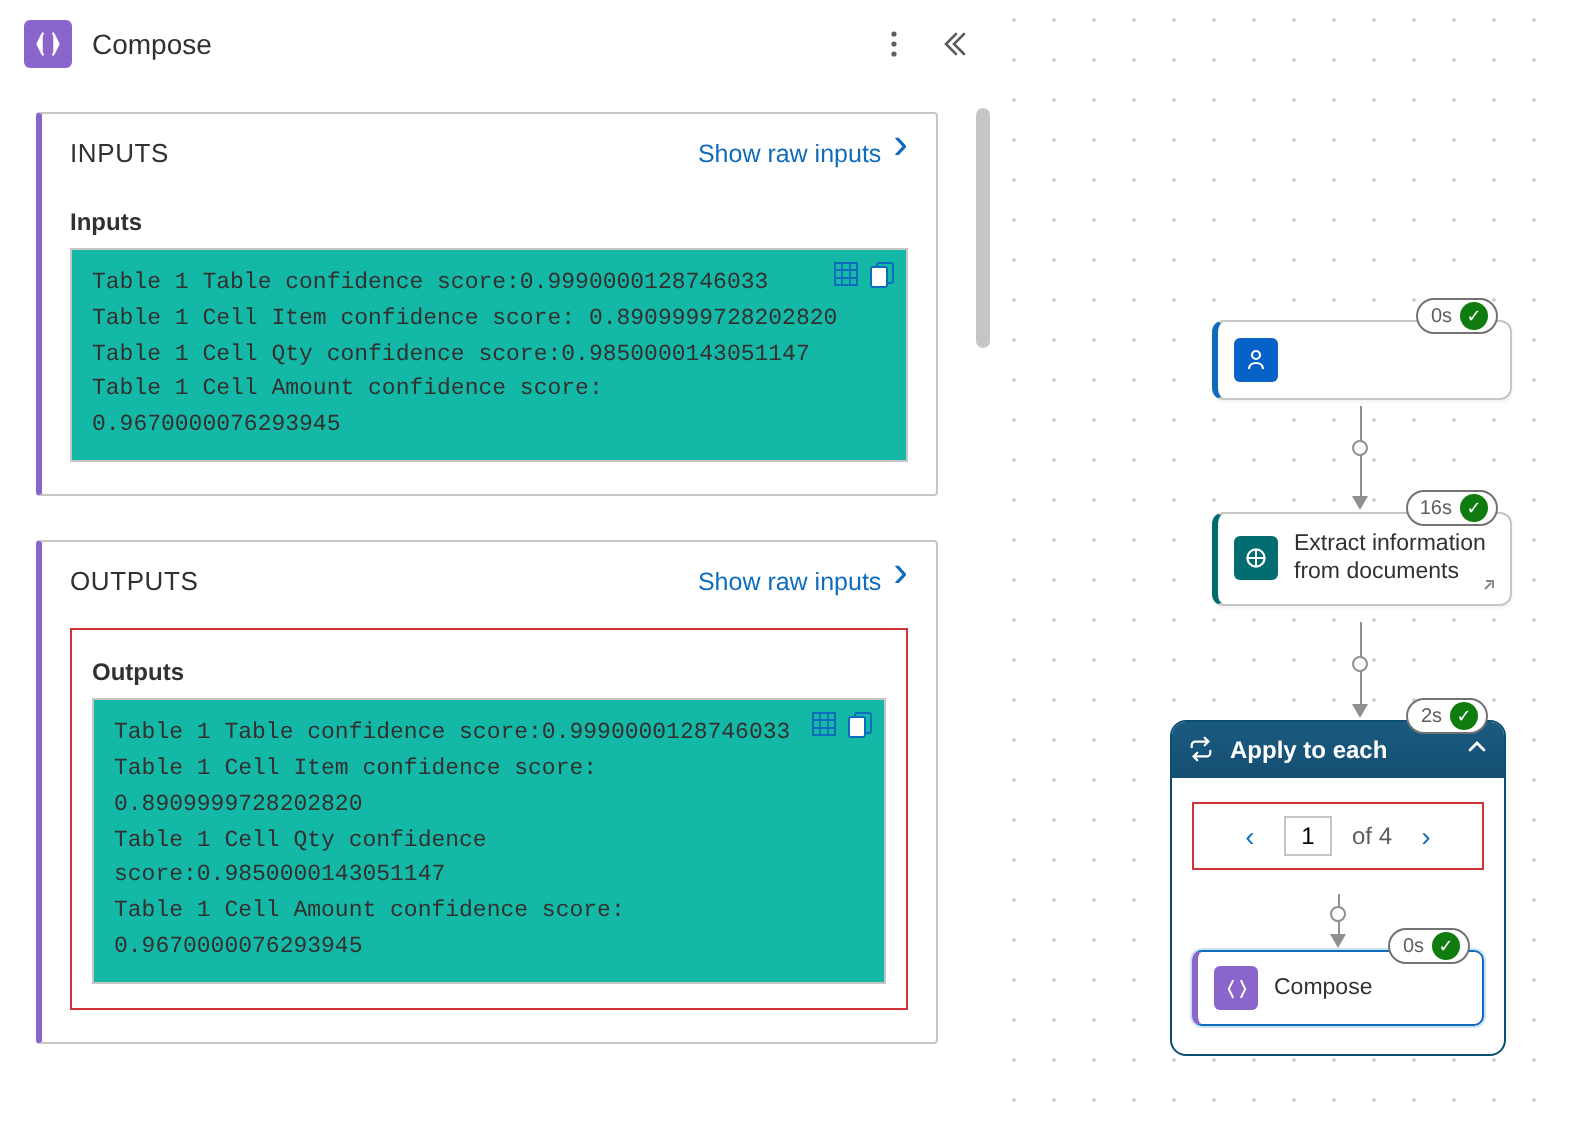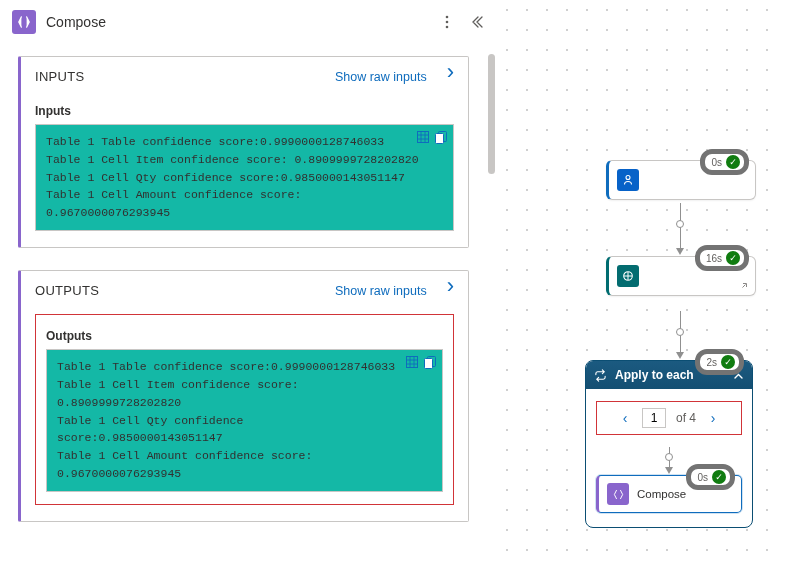--- a/index.html
+++ b/index.html
@@ -92,21 +92,21 @@
     align-items: center;
     justify-content: space-between;
     padding: 12px 14px 16px 14px;
   }
   .section-title { font-size: 13px; letter-spacing: 0.3px; }
   .show-raw {
     color: #0f6cbd;
     font-size: 12.5px;
     display: flex;
     align-items: center;
-    gap: 20px;
+    gap: 6px;
     cursor: pointer;
     justify-content: space-between;
   }
   .section-body { padding: 0 14px 16px 14px; }
   .sub-label { font-size: 12px; margin: 4px 0 6px 0; font-weight: 600; color:#323130;}
   .code-box {
     border: 1px solid #c8c6c4;
     padding: 8px 28px 8px 10px;
     font-family: Consolas, "Courier New", monospace;
     font-size: 11.5px;
@@ -169,21 +169,21 @@
     color:#fff; font-size:11px;
   }
   .ni-blue { background:#0762c8; }
   .ni-teal { background:#036c70; }
   .ni-purple { background:#8965cc; }
   .node-badge {
     position: absolute;
     top: -12px; right: 6px;
     display:flex; align-items:center; gap:4px;
     background:#fff;
-    border:5px solid #737373;
+    border:1px solid #737373;
     border-radius: 12px;
     padding: 1px 4px 1px 6px;
     font-size: 10px;
     color:#605e5c;
     margin-left:37px;
   }
   .check {
     width: 14px; height: 14px;
     background:#107c10;
     border-radius: 50%;
@@ -212,21 +212,21 @@
     width: 168px;
     border: 1px solid #0b4e73;
     border-radius: 8px;
     background: #fff;
   }
   .foreach-header {
     background: linear-gradient(#1b5a80,#144f72);
     color:#fff;
     border-radius: 7px 7px 0 0;
     display:flex;
-    align-items:flex-end;
+    align-items:flex-start;
     padding: 7px 8px;
     gap:8px;
     font-size:12px;
   }
   .foreach-header .expand { margin-left:auto; }
   .foreach-body { padding: 12px 10px 14px 10px; position:relative; }
   .pager-box {
     border:1px solid #d13438;
     padding: 6px 4px;
     display:flex;
@@ -394,20 +394,21 @@
       <span>16s</span>
       <span class="check">✓</span>
     </div>
     <div class="node-body">
       <div class="node-icon ni-teal">
         <svg width="12" height="12" viewBox="0 0 12 12">
             <circle cx="6" cy="6" r="4.3" stroke="#fff" fill="none" stroke-width="1.1"></circle>
             <path d="M6 2v8M2 6h8" stroke="#fff" stroke-width="1"></path>
           </svg>
       </div>
+      <div>Extract information from documents</div>
     </div>
     <div class="link-corner">
       <svg width="10" height="10" viewBox="0 0 10 10">
           <path d="M3.5 6.5l3-3M4 2.5h3.5V6" stroke="#8a8886" stroke-width="1" fill="none"></path>
         </svg>
     </div>
   </div>
   <div style="position:absolute; left:183px; top:311px; width:1px; height:44px; background:#909090;"></div>
   <div class="conn-circle" style="left:183px; top:328px;"></div>
   <div class="arrow-down" style="left:183px; top:352px;"></div>

